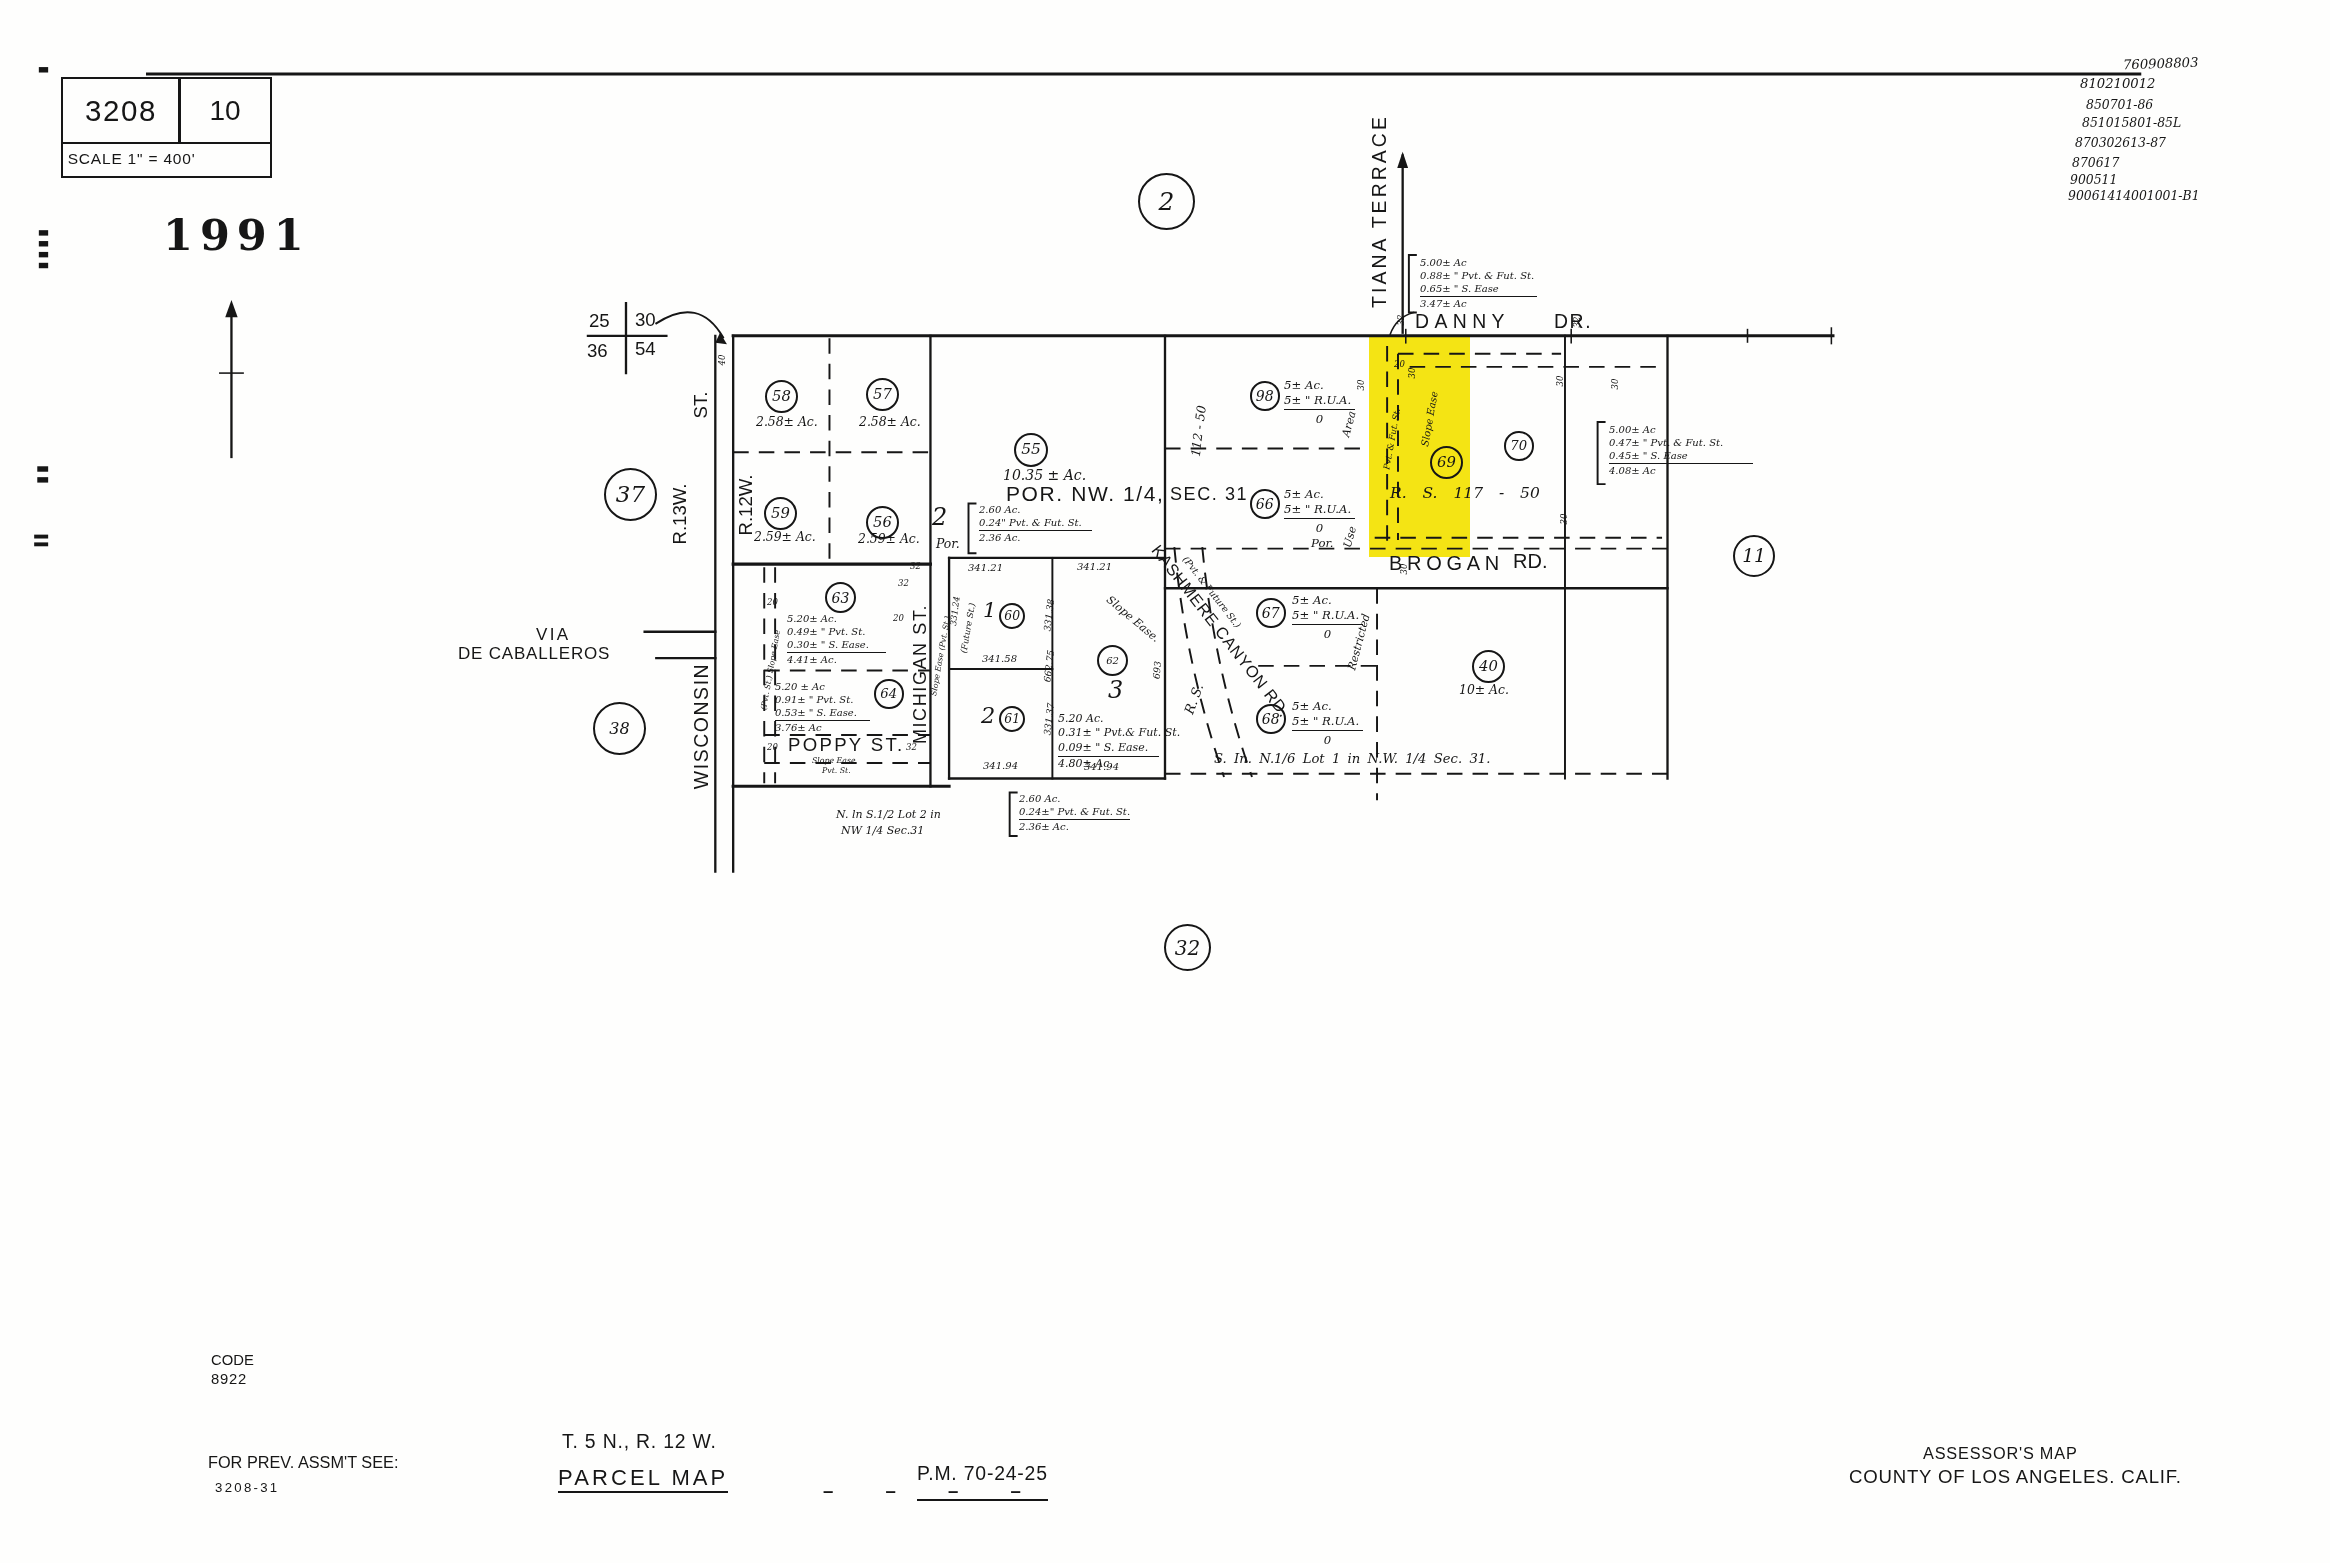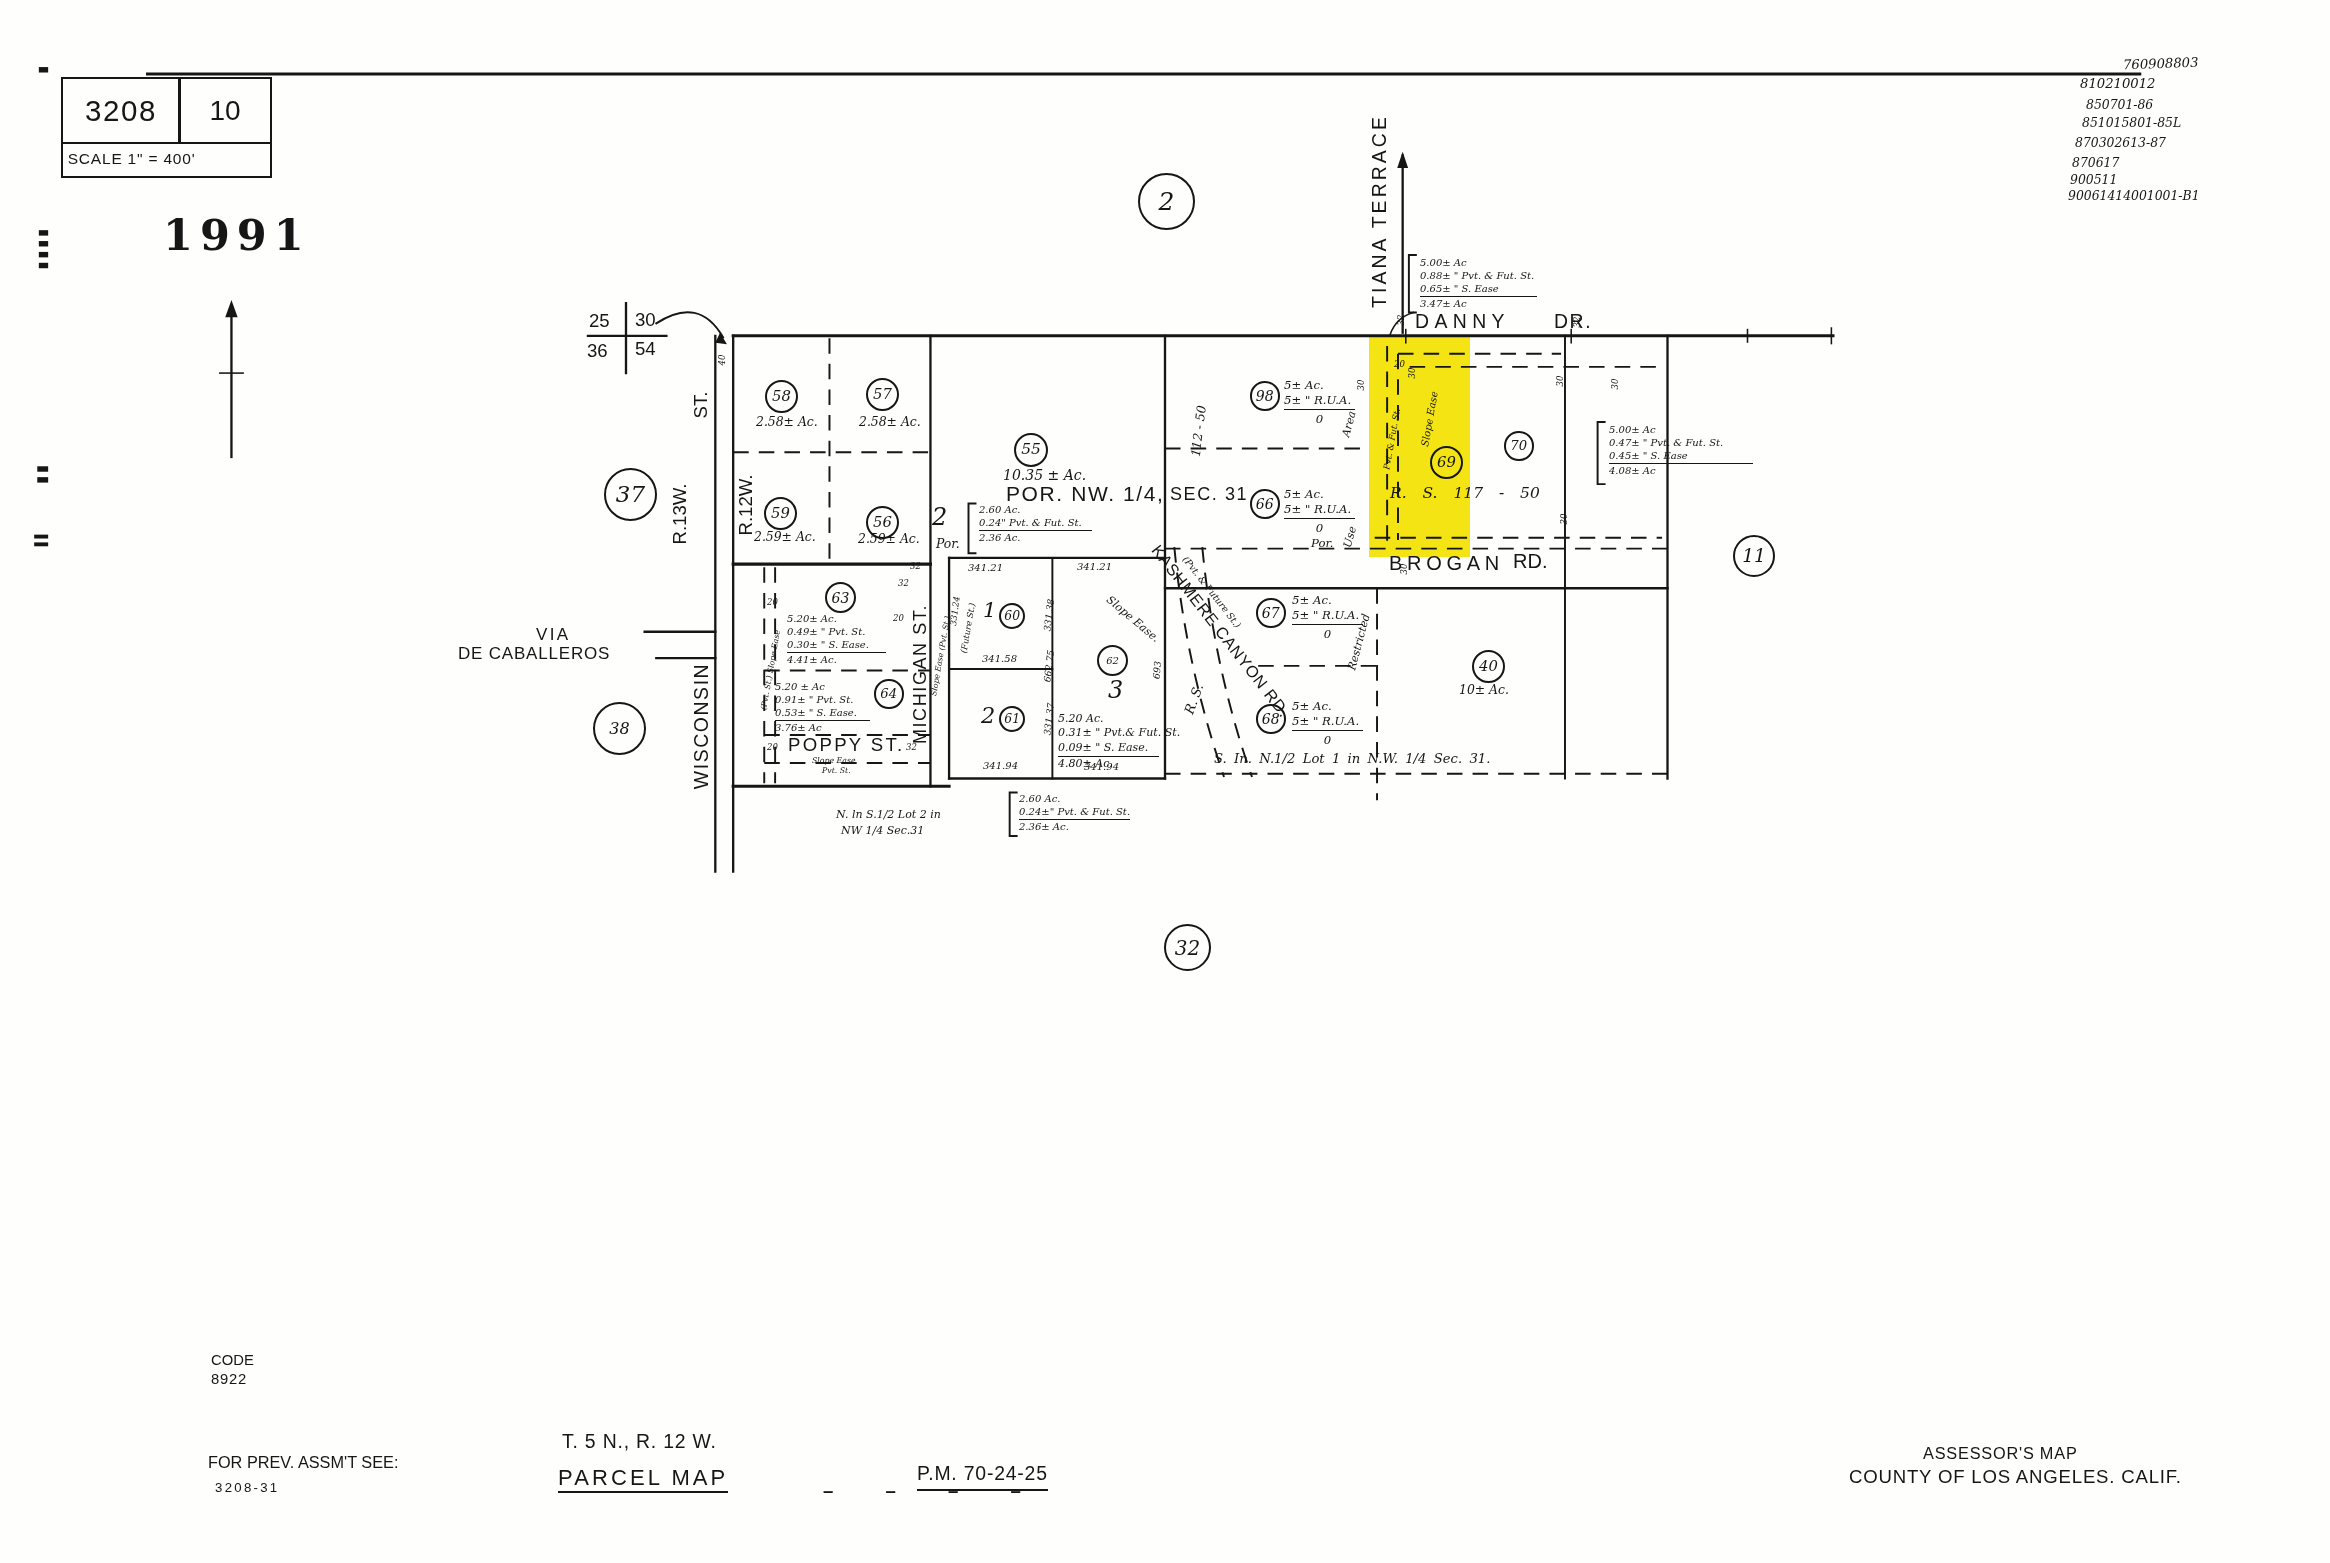--- a/index.html
+++ b/index.html
@@ -293,21 +293,21 @@
   <span class="t hand rot" style="left:1349px;top:424px;font-size:11px;transform:translate(-50%,-50%) rotate(-75deg)">Area</span>
   <span class="t hand rot" style="left:1359px;top:642px;font-size:11px;transform:translate(-50%,-50%) rotate(-75deg)">Restricted</span>
   <span class="t hand rot" style="left:1430px;top:419px;font-size:10px;transform:translate(-50%,-50%) rotate(-80deg)">Slope Ease</span>
   <span class="t hand rot" style="left:1392px;top:439px;font-size:8.5px;transform:translate(-50%,-50%) rotate(-80deg)">Pvt. &amp; Fut. St.</span>
   <span class="t hand rot" style="left:1133px;top:619px;font-size:11px;transform:translate(-50%,-50%) rotate(40deg)">Slope Ease.</span>
   <span class="t hand rot" style="left:941px;top:656px;font-size:7.8px;transform:translate(-50%,-50%) rotate(-80deg)">Slope Ease (Pvt. St.)</span>
   <span class="t hand rot" style="left:968px;top:628px;font-size:8.5px;transform:translate(-50%,-50%) rotate(-80deg)">(Future St.)</span>
   <span class="t hand rot" style="left:771px;top:670px;font-size:7.8px;transform:translate(-50%,-50%) rotate(-80deg)">(Pvt. St.) Slope Ease</span>
   <span class="t hand" style="left:812px;top:757px;font-size:7.8px">Slope Ease</span>
   <span class="t hand" style="left:822px;top:767px;font-size:7.8px">Pvt. St.</span>
-  <span class="t hand" style="left:1214px;top:752px;font-size:13.2px;word-spacing:3.1px">S. In. N.1/2 Lot 1 in N.W. 1/4 Sec. 31.</span>
+  <span class="t hand" style="left:1214px;top:752px;font-size:13.2px;word-spacing:3.1px">S. In. N.1/6 Lot 1 in N.W. 1/4 Sec. 31.</span>
   <span class="t hand" style="left:836px;top:809px;font-size:11px">N. ln S.1/2 Lot 2 in</span>
   <span class="t hand" style="left:841px;top:825px;font-size:11px">NW 1/4 Sec.31</span>
 
   <span class="t hand" style="left:968px;top:563px;font-size:10px">341.21</span>
   <span class="t hand" style="left:1077px;top:562px;font-size:10px">341.21</span>
   <span class="t hand" style="left:982px;top:654px;font-size:10px">341.58</span>
   <span class="t hand" style="left:983px;top:761px;font-size:10px">341.94</span>
   <span class="t hand" style="left:1084px;top:762px;font-size:10px">341.94</span>
   <span class="t hand rot" style="left:1049px;top:615px;font-size:9.3px;transform:translate(-50%,-50%) rotate(-83deg)">331.38</span>
   <span class="t hand rot" style="left:1049px;top:666px;font-size:9.3px;transform:translate(-50%,-50%) rotate(-83deg)">662.75</span>
@@ -331,18 +331,18 @@
   <span class="t hand rot" style="left:1412px;top:373px;font-size:8.5px;transform:translate(-50%,-50%) rotate(-90deg)">30</span>
   <span class="t hand rot" style="left:722px;top:360px;font-size:8.5px;transform:translate(-50%,-50%) rotate(-90deg)">40</span>
 
   <span class="t print" style="left:211px;top:1353px;font-size:14.8px">CODE</span>
   <span class="t print" style="left:211px;top:1372px;font-size:14.8px;letter-spacing:0.8px">8922</span>
   <span class="t print" style="left:208px;top:1454px;font-size:16.3px">FOR PREV. ASSM'T SEE:</span>
   <span class="t print" style="left:215px;top:1481px;font-size:13.2px;letter-spacing:2.3px">3208-31</span>
   <span class="t print" style="left:562px;top:1432px;font-size:19.4px;letter-spacing:0.8px">T. 5 N., R. 12 W.</span>
   <span class="t print" style="left:558px;top:1467px;font-size:22px;letter-spacing:3.1px;border-bottom:2.3px solid #161616;padding-bottom:2.3px">PARCEL MAP</span>
   <span class="t print" style="left:823px;top:1482px;font-size:18.6px;word-spacing:47px;font-weight:bold">– – – –</span>
-  <span class="t print" style="left:917px;top:1464px;font-size:19.4px;letter-spacing:0.8px;border-bottom:2.3px solid #161616;padding-bottom:6px">P.M. 70-24-25</span>
+  <span class="t print" style="left:917px;top:1464px;font-size:19.4px;letter-spacing:0.8px;border-bottom:2.3px solid #161616;padding-bottom:16px">P.M. 70-24-25</span>
   <span class="t print" style="left:1923px;top:1445px;font-size:16.3px;letter-spacing:0.8px">ASSESSOR'S MAP</span>
   <span class="t print" style="left:1849px;top:1468px;font-size:18.6px;letter-spacing:0.8px">COUNTY OF LOS ANGELES. CALIF.</span>
 
 </div>
 
 
 </body></html>

